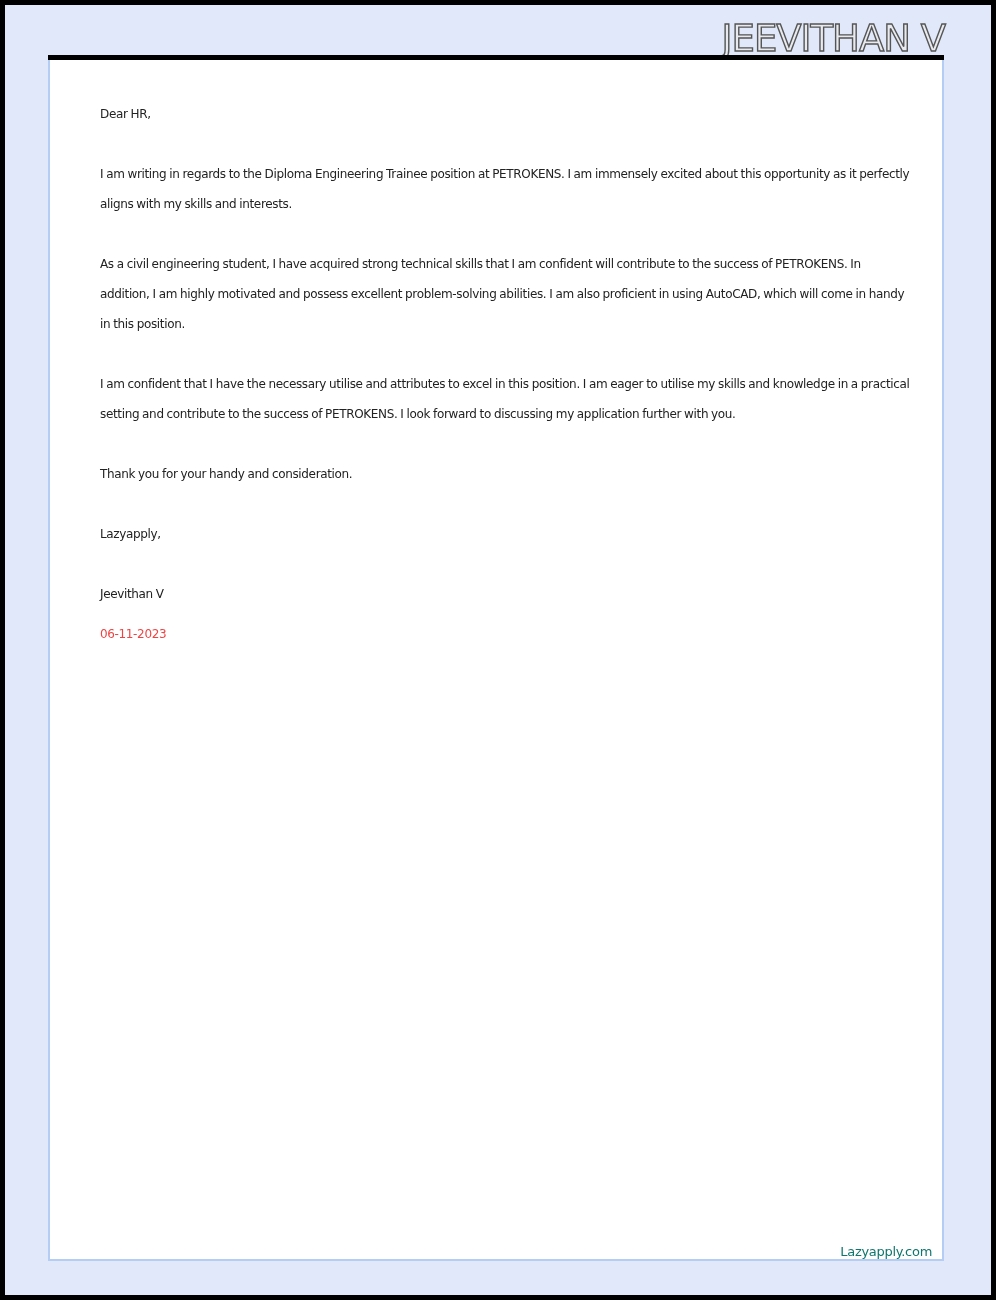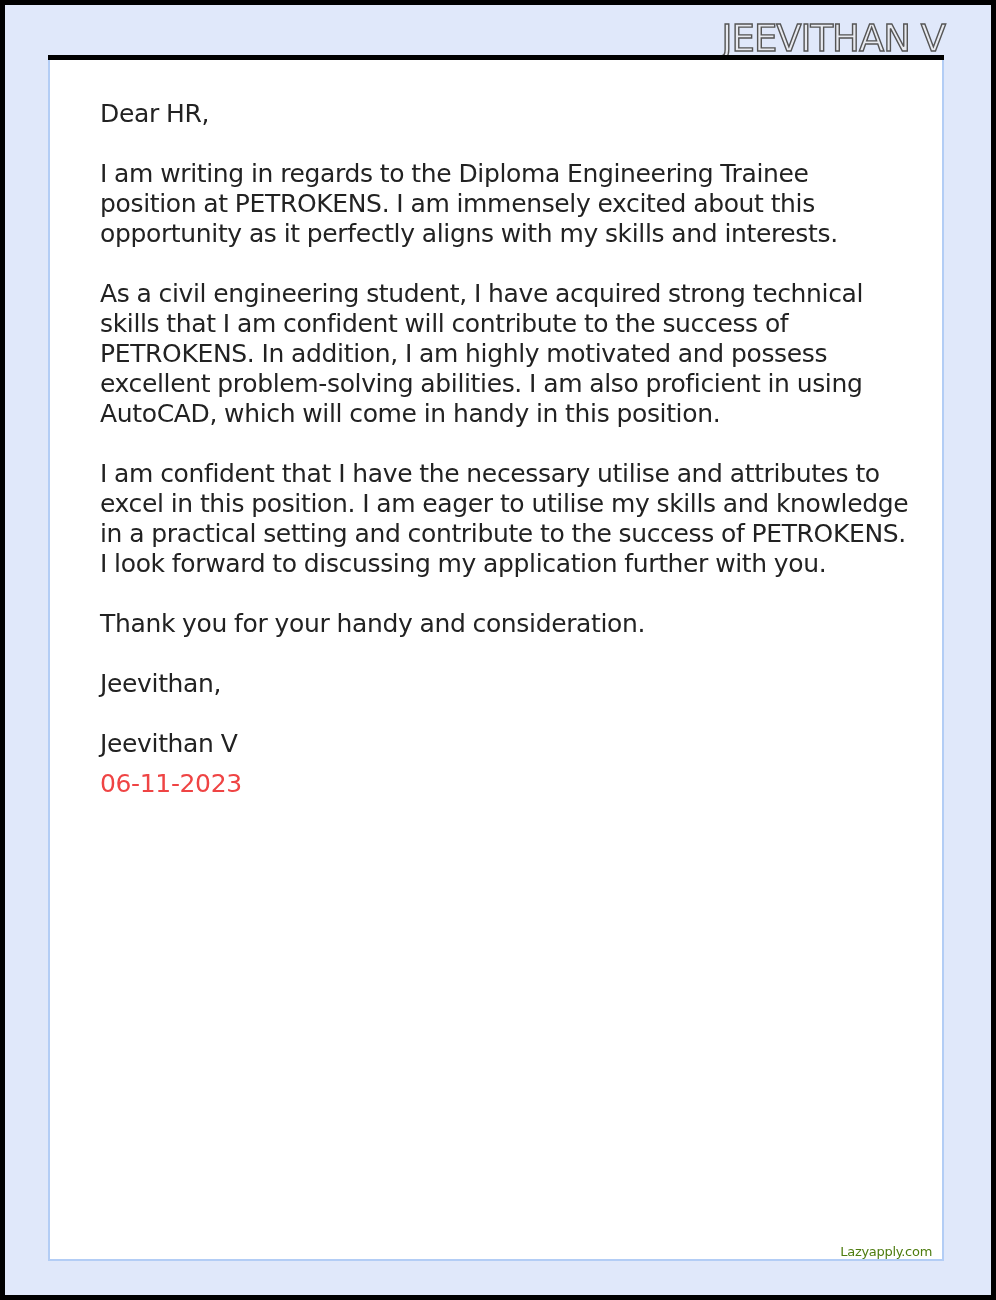--- a/index.html
+++ b/index.html
@@ -42,50 +42,50 @@
       left: -2px; right: -2px; top: 0;
       height: 5px;
       background: #000;
     }
     .letter {
       position: absolute;
       left: 50px;
       top: 44px;
       width: 810px;
       color: #222;
-      font-size: 25px;
+      font-size: 12px;
       line-height: 30px;
       letter-spacing: -0.35px;
       word-spacing: -0.5px;
     }
     .letter p { margin: 0 0 30px 0; }
     .letter p.tight { margin-bottom: 10px; }
     .date { color: #ef4444; }
     .footer-brand {
       position: absolute;
       right: 10px;
       bottom: 0px;
       font-size: 13px;
-      color: #4d7c0f;
+      color: #0f766e;
       letter-spacing: -0.3px;
     }
   </style>
 </head>
 <body>
 
 <h1 class="header-name">JEEVITHAN V</h1>
 
 <div class="page">
   <div class="top-bar"></div>
 
   <div class="letter">
     <p>Dear HR,</p>
     <p>I am writing in regards to the Diploma Engineering Trainee position at PETROKENS. I am immensely excited about this opportunity as it perfectly aligns with my skills and interests.</p>
     <p>As a civil engineering student, I have acquired strong technical skills that I am confident will contribute to the success of PETROKENS. In addition, I am highly motivated and possess excellent problem-solving abilities. I am also proficient in using AutoCAD, which will come in handy in this position.</p>
     <p>I am confident that I have the necessary utilise and attributes to excel in this position. I am eager to utilise my skills and knowledge in a practical setting and contribute to the success of PETROKENS. I look forward to discussing my application further with you.</p>
     <p>Thank you for your handy and consideration.</p>
-    <p>Jeevithan,</p>
+    <p>Lazyapply,</p>
     <p class="tight">Jeevithan V</p>
     <p class="date">06-11-2023</p>
   </div>
 
   <div class="footer-brand">Lazyapply.com</div>
 </div>
 
 </body></html>

